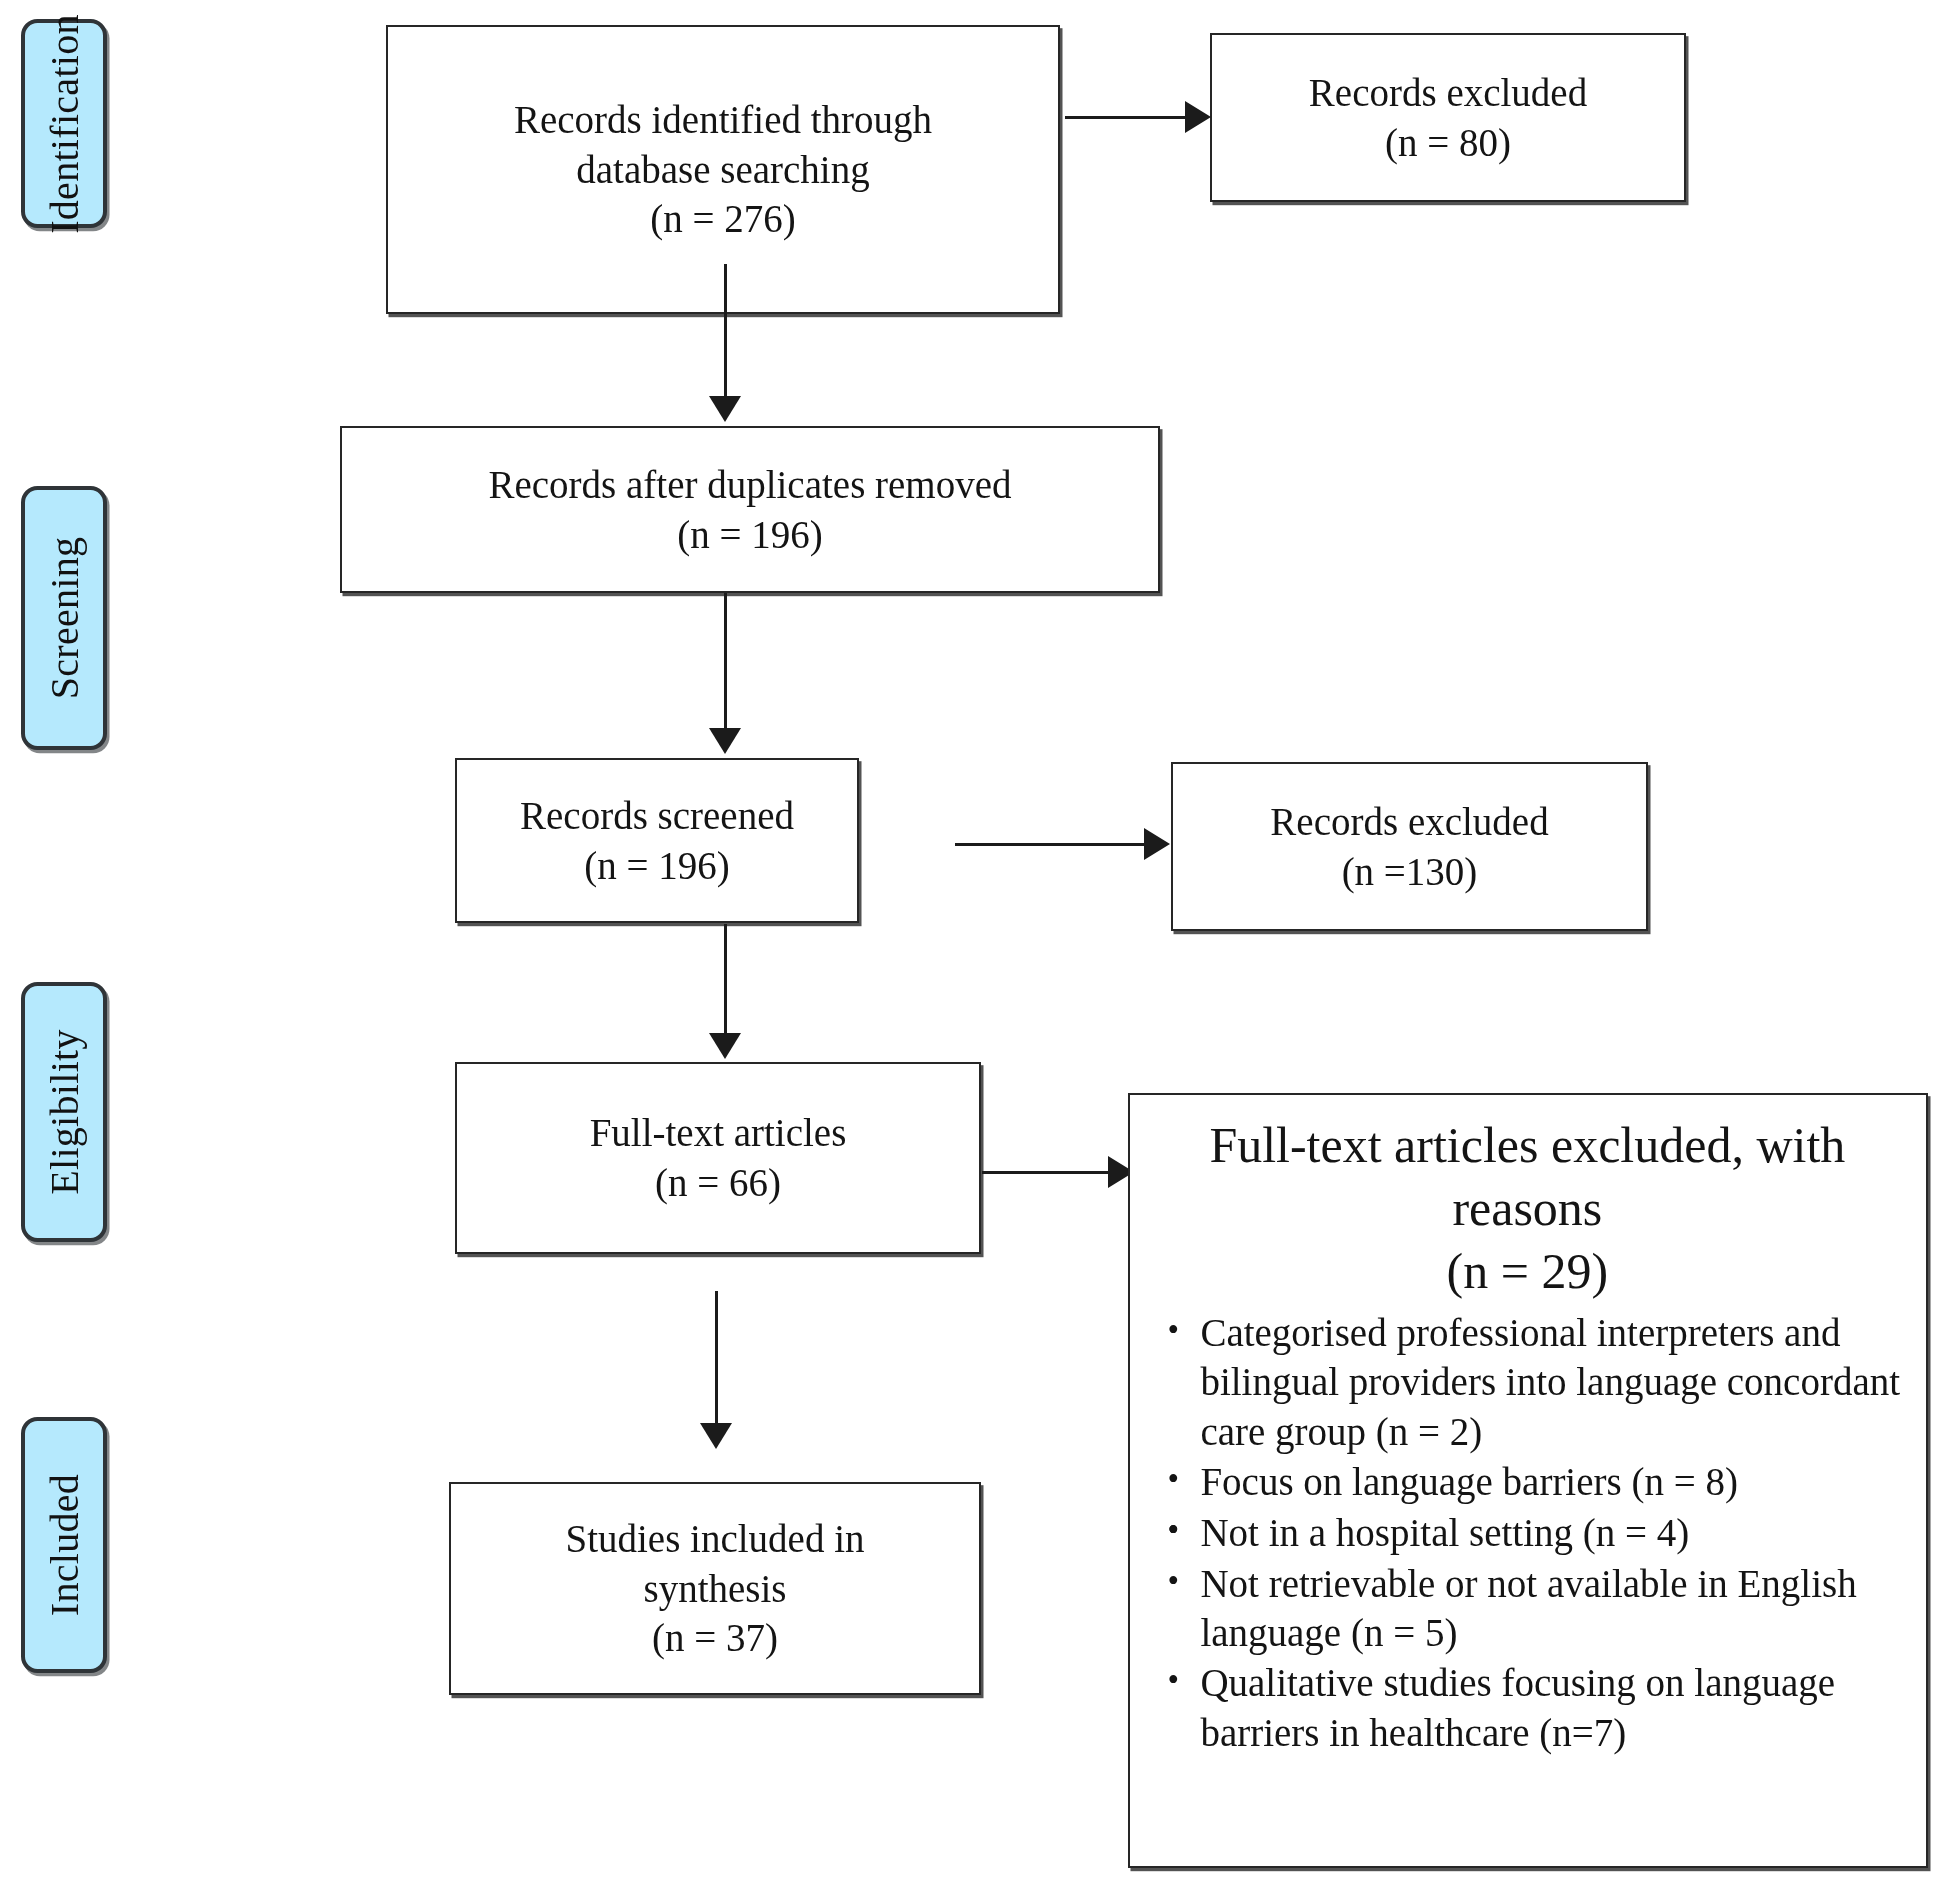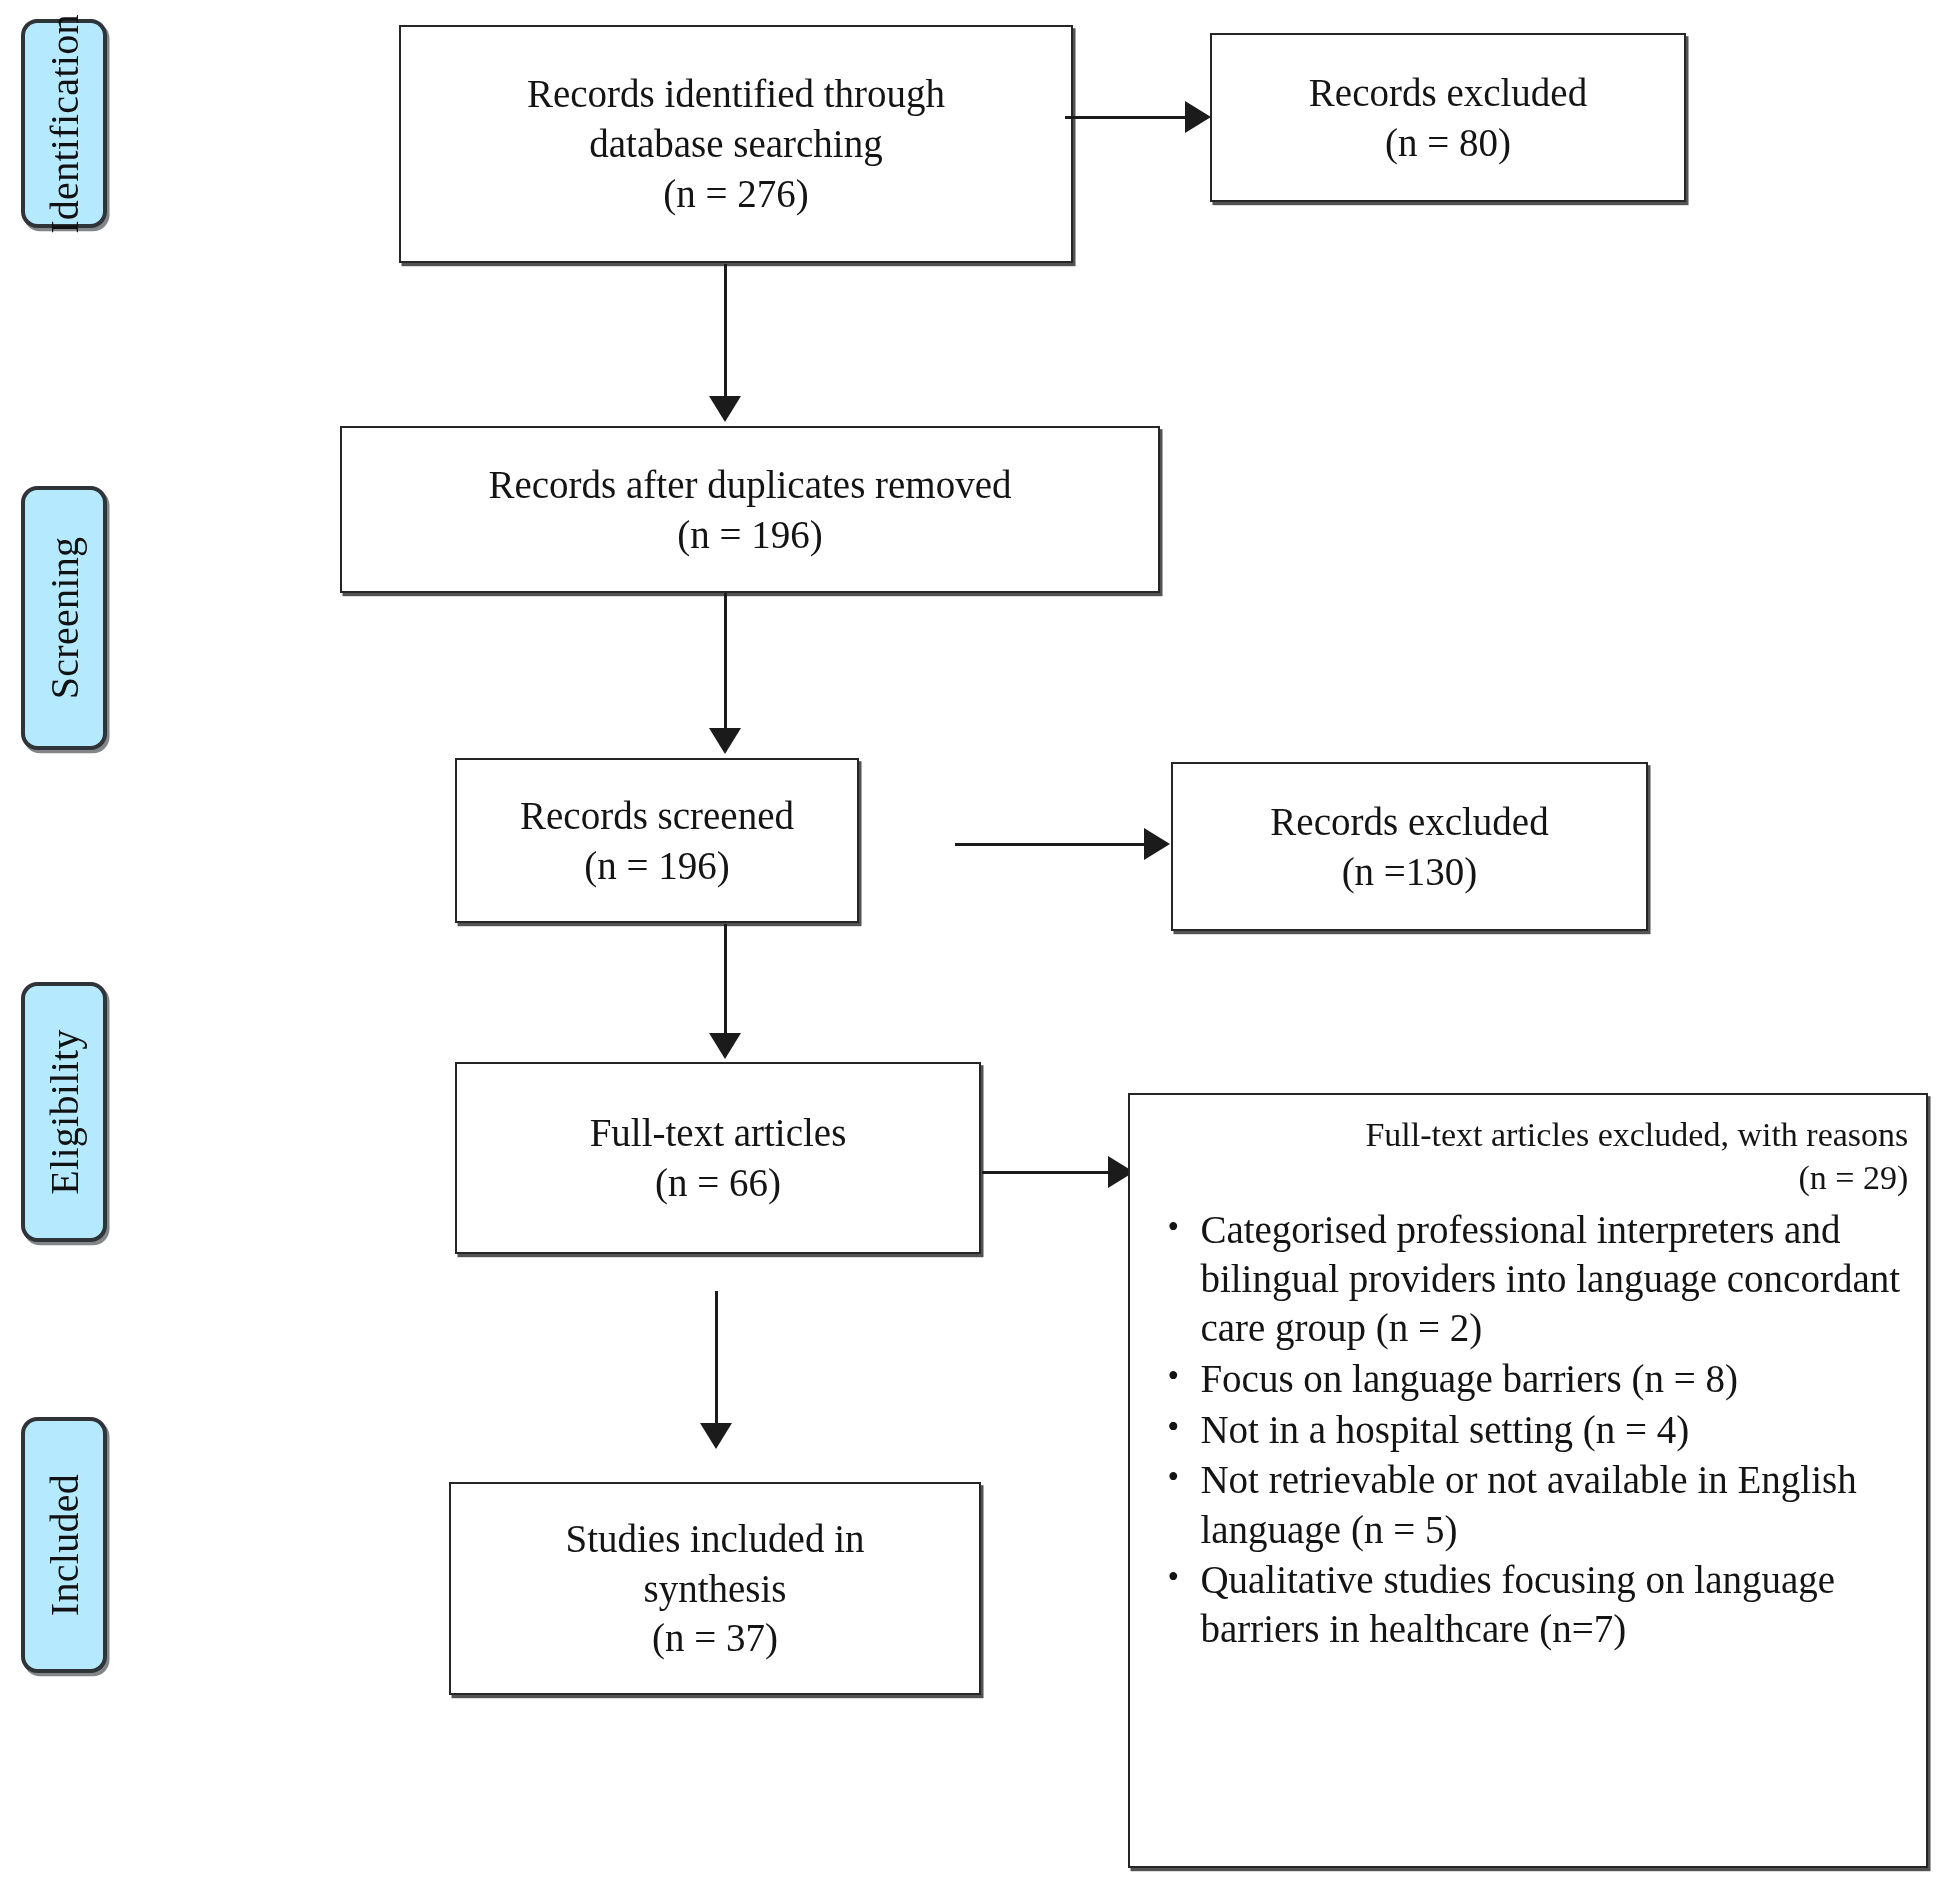--- a/index.html
+++ b/index.html
@@ -60,23 +60,23 @@
   
   .reasons {
     position: absolute;
     background: #ffffff;
     border: 2.5px solid #262626;
     box-sizing: border-box;
     box-shadow: 2.5px 3.2px 0 rgba(25,25,25,0.75);
     padding: 19px 17.7px 0 16.4px;
   }
   .reasons-head {
-    font-size: 34px;
+    font-size: 50px;
     line-height: 1.26;
-    text-align: right;
+    text-align: center;
   }
   .reasons-head .ln { display: block; }
   .reasons-list {
     margin: 5px 0 0 0;
     padding: 0 0 0 54px;
     list-style: none;
   }
   .reasons-list li {
     position: relative;
     font-size: 39px;
@@ -133,21 +133,21 @@
   </div>
 
   <div class="phase" style="left:21.4px; top:982px; width:86px; height:260px;">
     <span class="phase-label">Eligibility</span>
   </div>
 
   <div class="phase" style="left:21.4px; top:1417px; width:86px; height:256px;">
     <span class="phase-label">Included</span>
   </div>
 
-  <div class="node" style="left:399px; top:25px; width:674px; height:238px;">
+  <div class="node" style="left:386px; top:25px; width:674px; height:289px;">
     <div class="node-text">
       <span class="ln">Records identified through</span>
       <span class="ln">database searching</span>
       <span class="ln">(n = 276)</span>
     </div>
   </div>
 
   <div class="node" style="left:1210px; top:33px; width:476px; height:169px;">
     <div class="node-text">
       <span class="ln">Records excluded</span>

